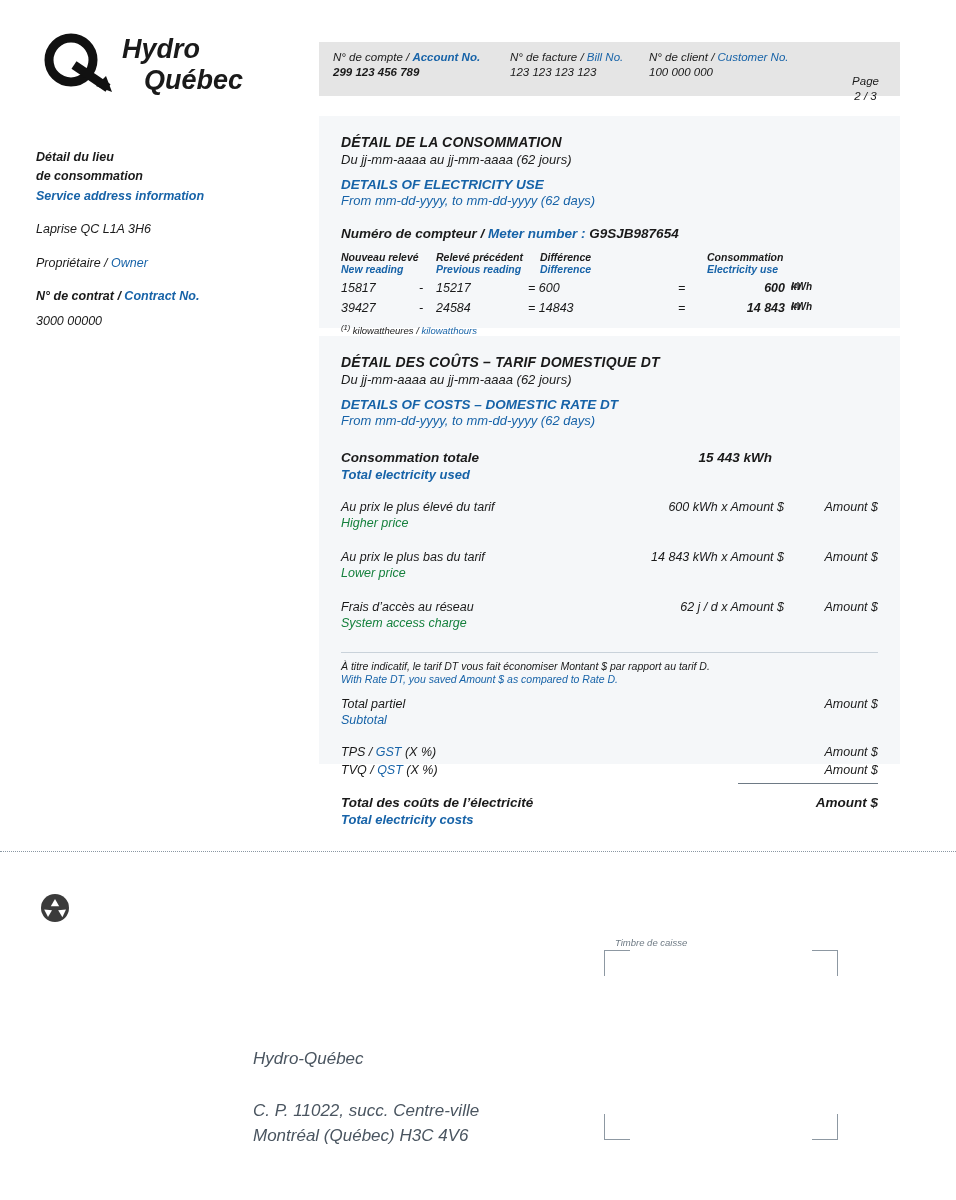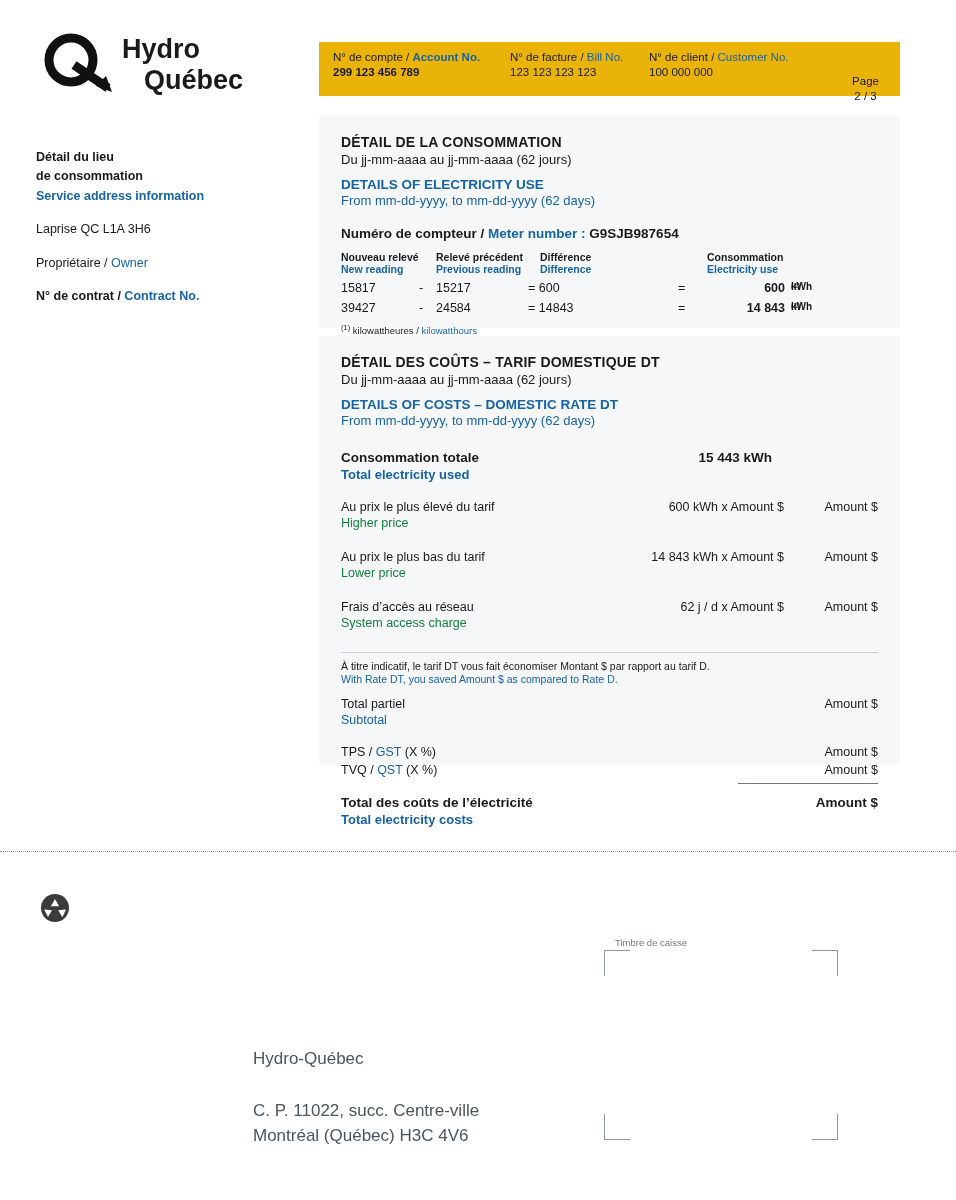--- a/index.html
+++ b/index.html
@@ -11,20 +11,21 @@
     font-family: "Liberation Sans", sans-serif;
     color: #1a1a1a;
     position: relative;
     overflow: hidden;
   }
   .blue { color: #1763a8; }
   .page {
     position: relative;
     width: 956px;
     height: 1065px;
+    font-style: italic;
   }
 
   
   .logo {
     position: absolute;
     left: 38px;
     top: 32px;
     width: 230px;
     height: 70px;
   }
@@ -51,21 +52,21 @@
   .left-col .hdr { font-weight: bold; }
   .left-col .blk { margin-bottom: 14px; }
 
   
   .acct-bar {
     position: absolute;
     left: 319px;
     top: 42px;
     width: 581px;
     height: 54px;
-    background: #eab308;
+    background: #e5e5e5;
     padding: 9px 14px 0 14px;
     font-size: 11.5px;
   }
   .acct-bar .cell { position: absolute; top: 9px; }
   .acct-bar .c1 { left: 14px; }
   .acct-bar .c2 { left: 191px; }
   .acct-bar .c3 { left: 330px; }
   .acct-bar .c4 { left: 515px; text-align: center; width: 63px; margin-top: 24px; }
   .acct-bar .lbl { white-space: nowrap; }
   .acct-bar .val { margin-top: 3px; }
@@ -197,20 +198,21 @@
     </div>
     <div class="blk">
       <span>Propriétaire /</span>
       <span class="blue">Owner</span>
     </div>
     <div>
       <div>
         <span class="hdr">N° de contrat /</span>
         <span class="hdr blue">Contract No.</span>
       </div>
+      <div style="margin-top:6px">3000 00000</div>
     </div>
   </div>
 
   <div class="acct-bar">
     <div class="cell c1">
       <div class="lbl">
         <span>N° de compte /</span>
         <span class="blue b">Account No.</span>
       </div>
       <div class="val b">299 123 456 789</div>

